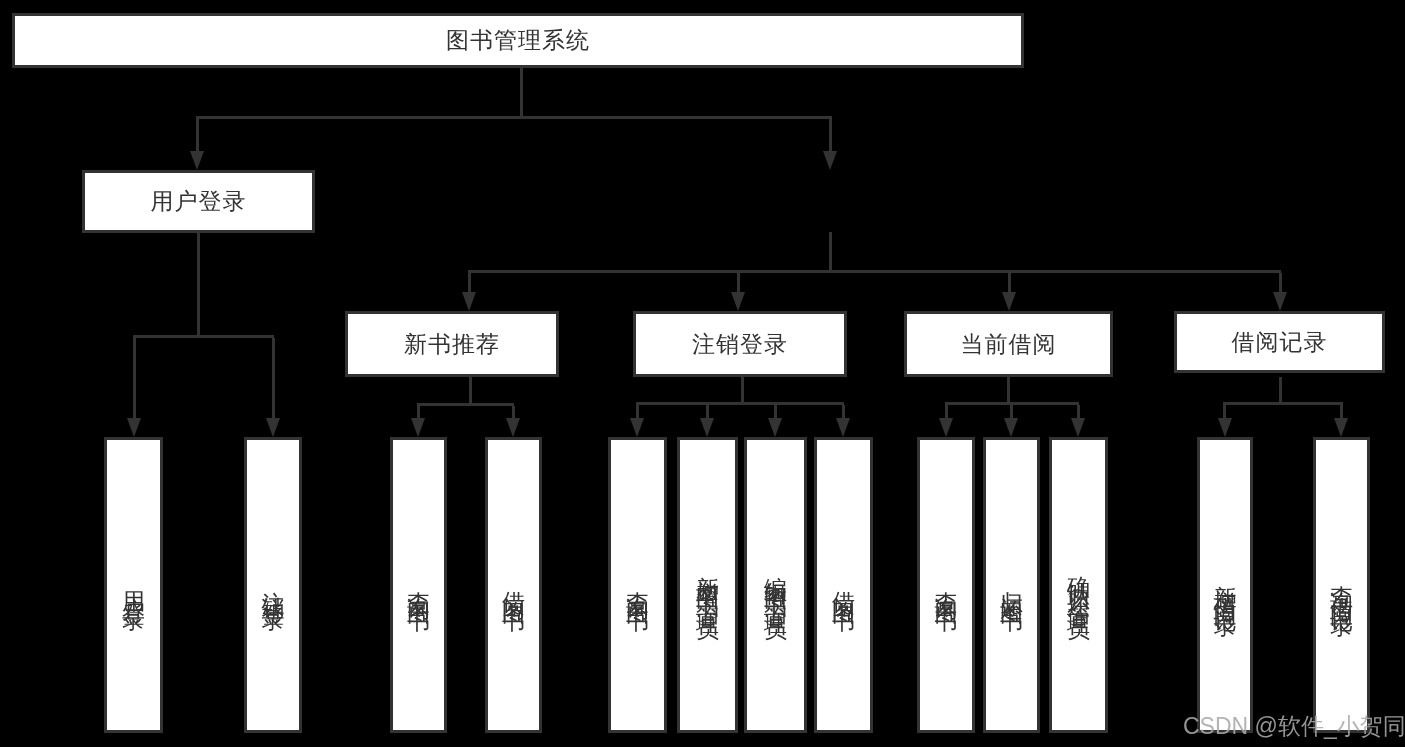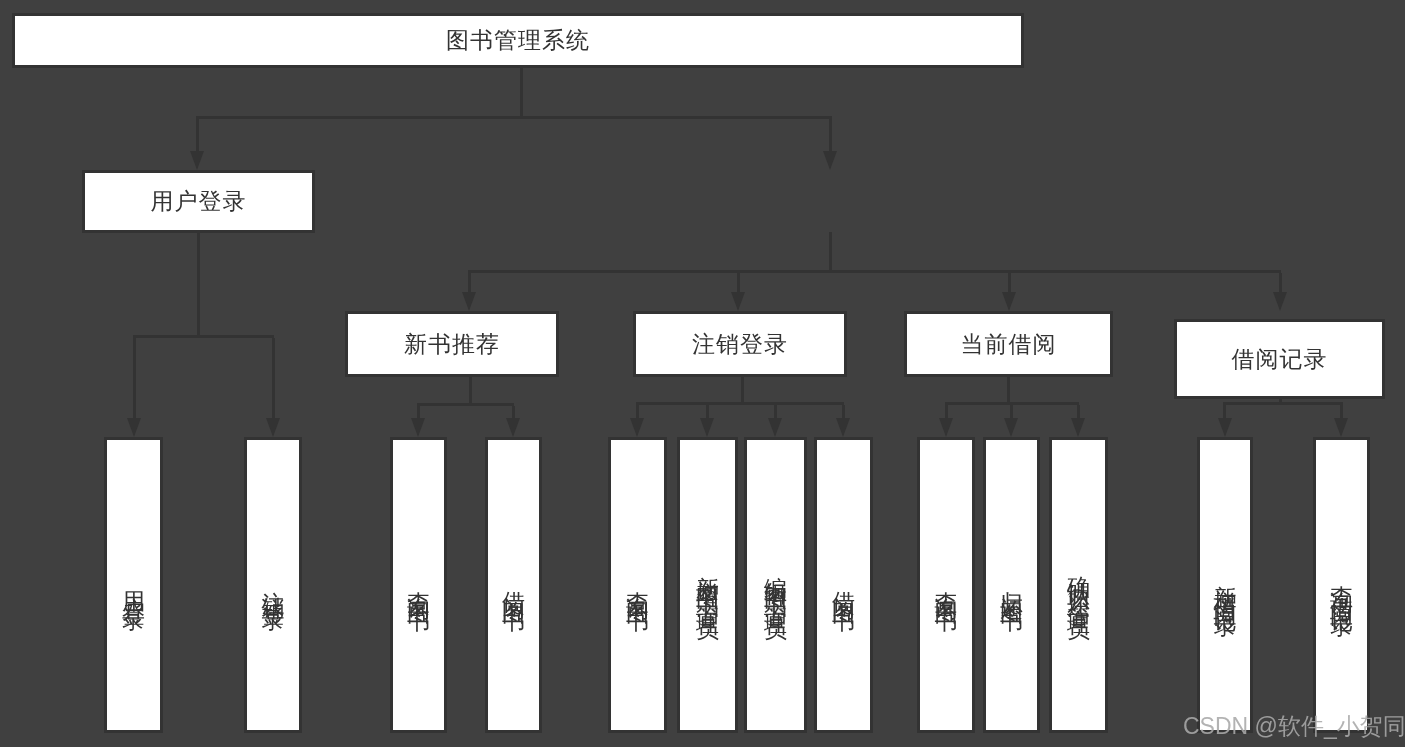--- a/index.html
+++ b/index.html
@@ -1,19 +1,19 @@
 <!DOCTYPE html>
 <html><head>
 <meta charset="utf-8">
 <style>
   html,body{margin:0;padding:0;background:#fff;}
   .canvas{
     position:relative;
     width:1405px;height:747px;
-    background:#404040;
+    background:#000000;
     font-family:"Liberation Sans","DejaVu Sans",sans-serif;
     color:#333333;
     overflow:hidden;
   }
   .box{
     position:absolute;
     border:3px solid #333333;
     background:#ffffff;
     box-sizing:border-box;
     display:flex;align-items:center;justify-content:center;
@@ -128,21 +128,21 @@
 
   <div class="box hbox" style="left:345px;top:311px;width:214px;height:66px">
     <span>新书推荐</span>
   </div>
   <div class="box hbox" style="left:633px;top:311px;width:214px;height:66px">
     <span>注销登录</span>
   </div>
   <div class="box hbox" style="left:904px;top:311px;width:209px;height:66px">
     <span>当前借阅</span>
   </div>
-  <div class="box hbox" style="left:1174px;top:319px;width:211px;height:80px">
+  <div class="box hbox" style="left:1174px;top:311px;width:211px;height:62px">
     <span>借阅记录</span>
   </div>
 
   <div class="box vbox" style="left:104px;top:437px;width:59px;height:296px">
     <span>用户登录</span>
   </div>
   <div class="box vbox" style="left:244px;top:437px;width:58px;height:296px">
     <span>注销登录</span>
   </div>
 

